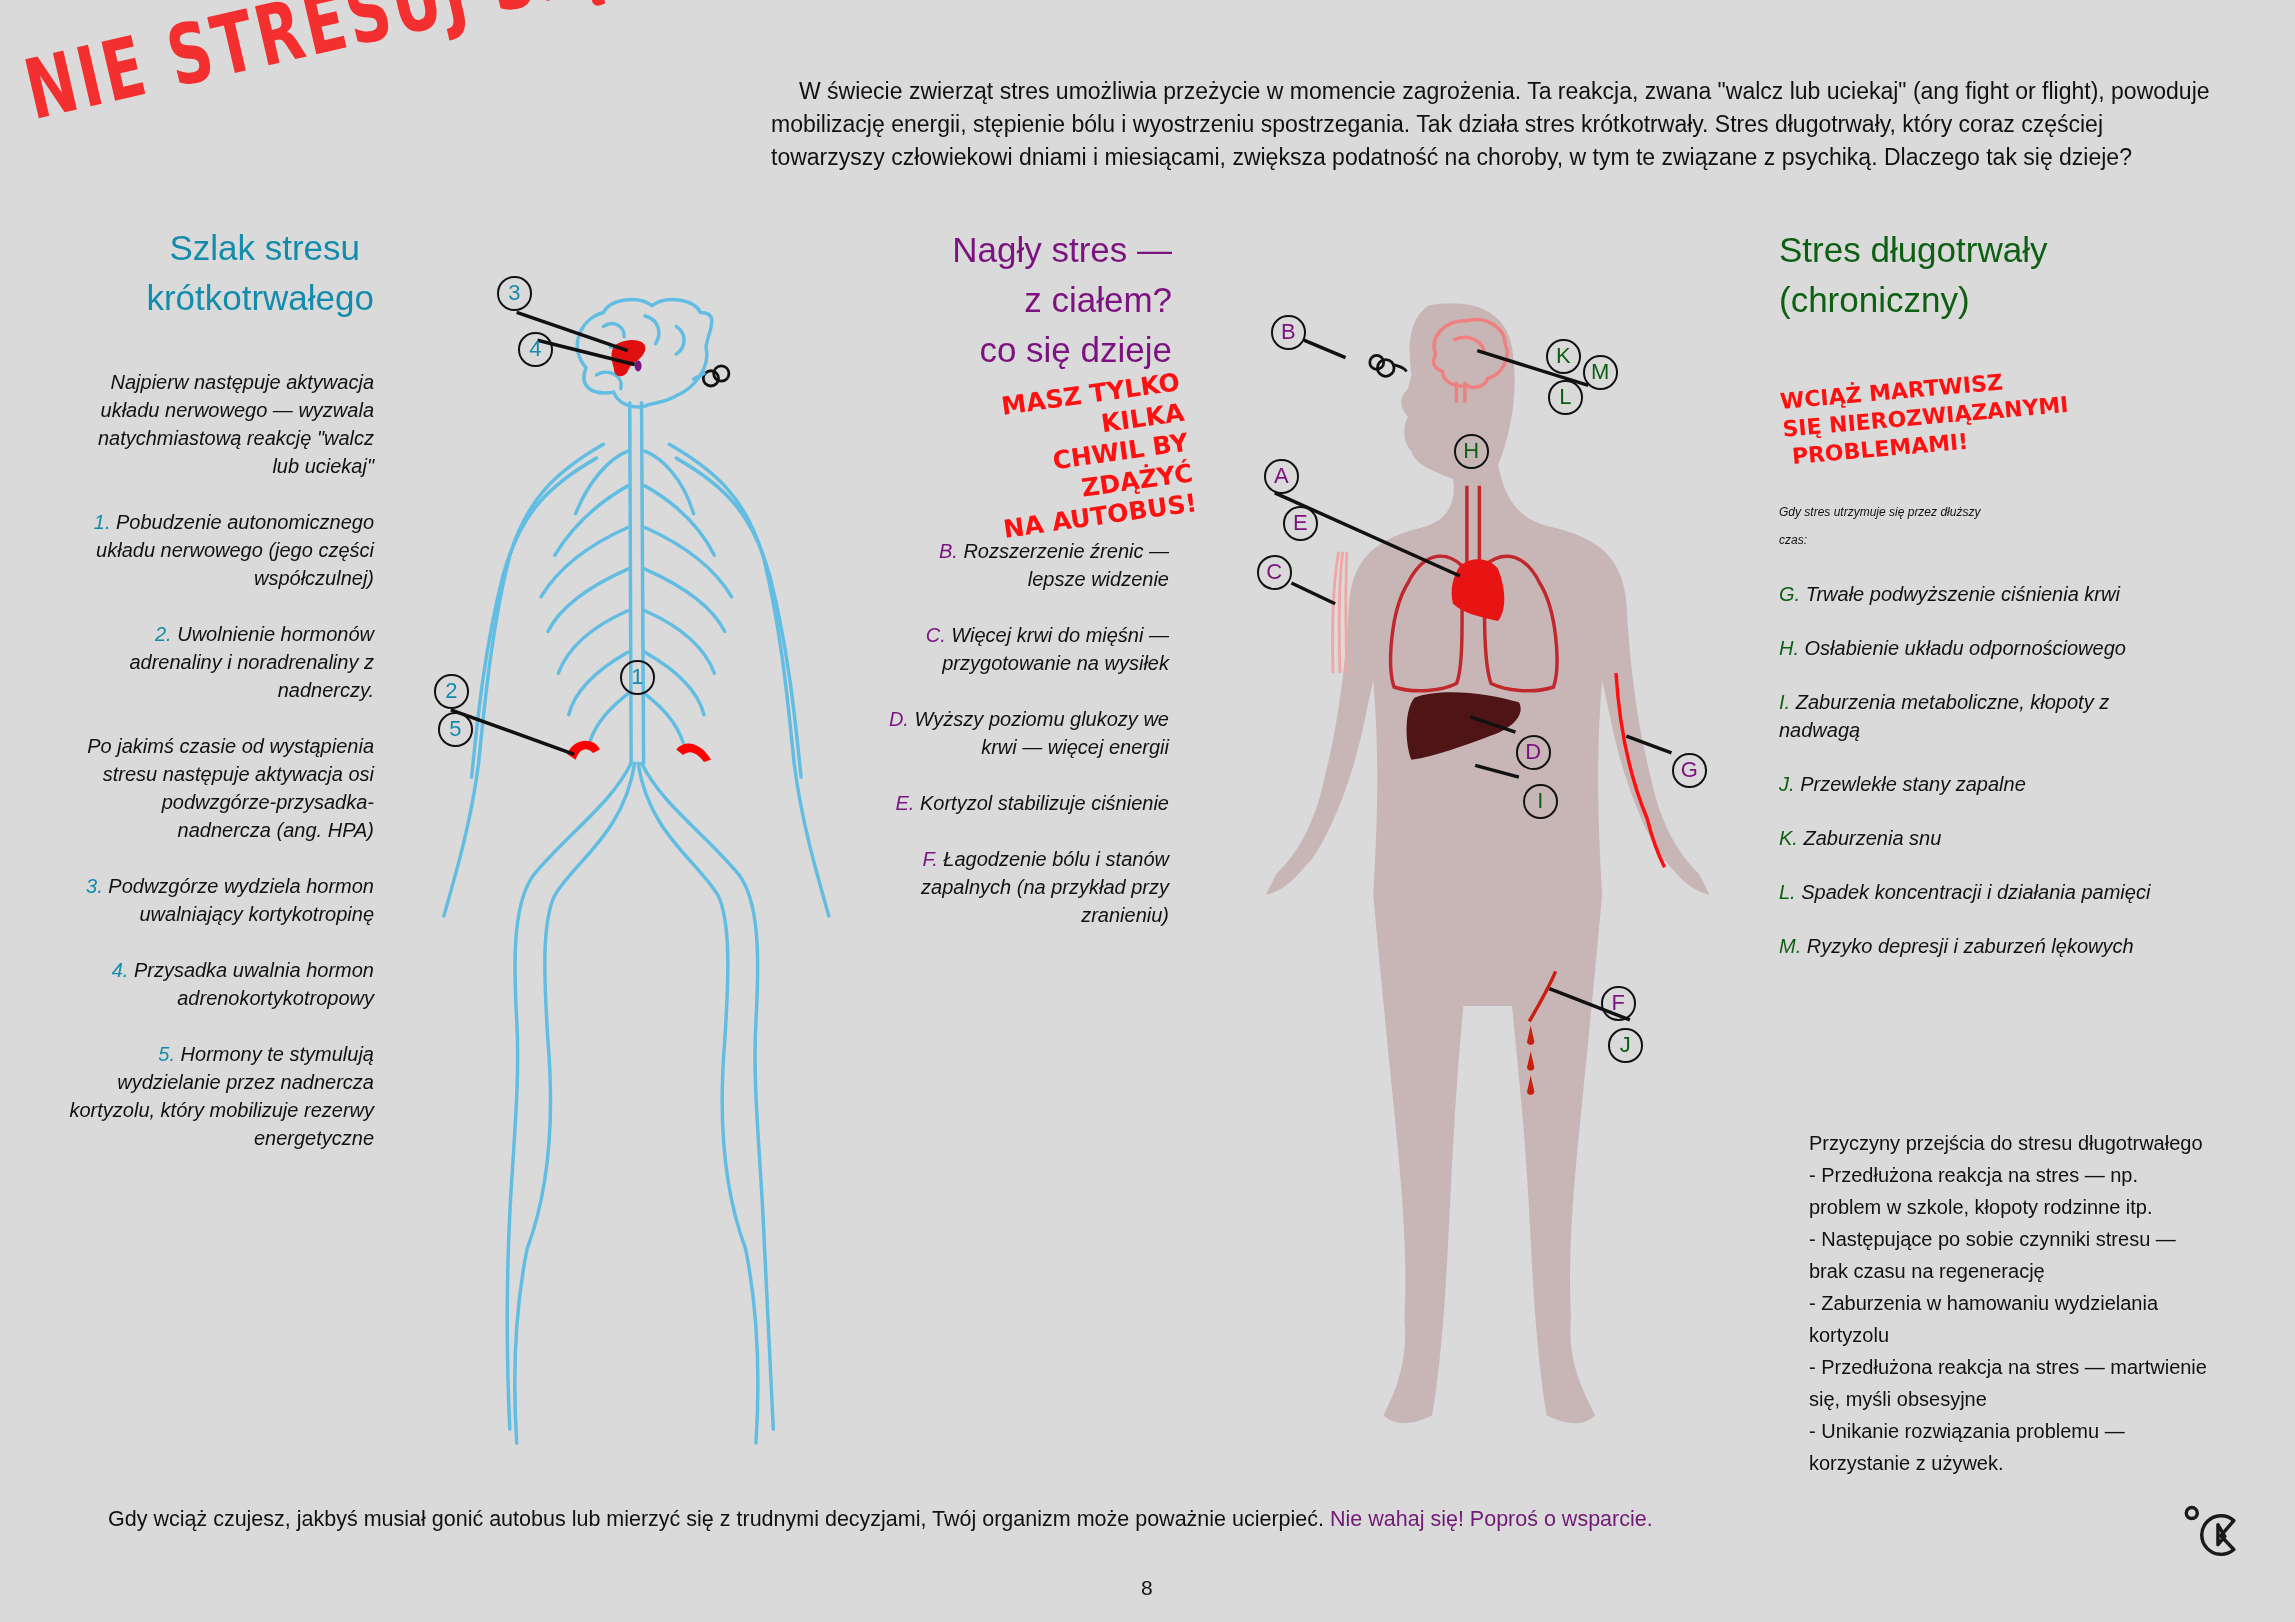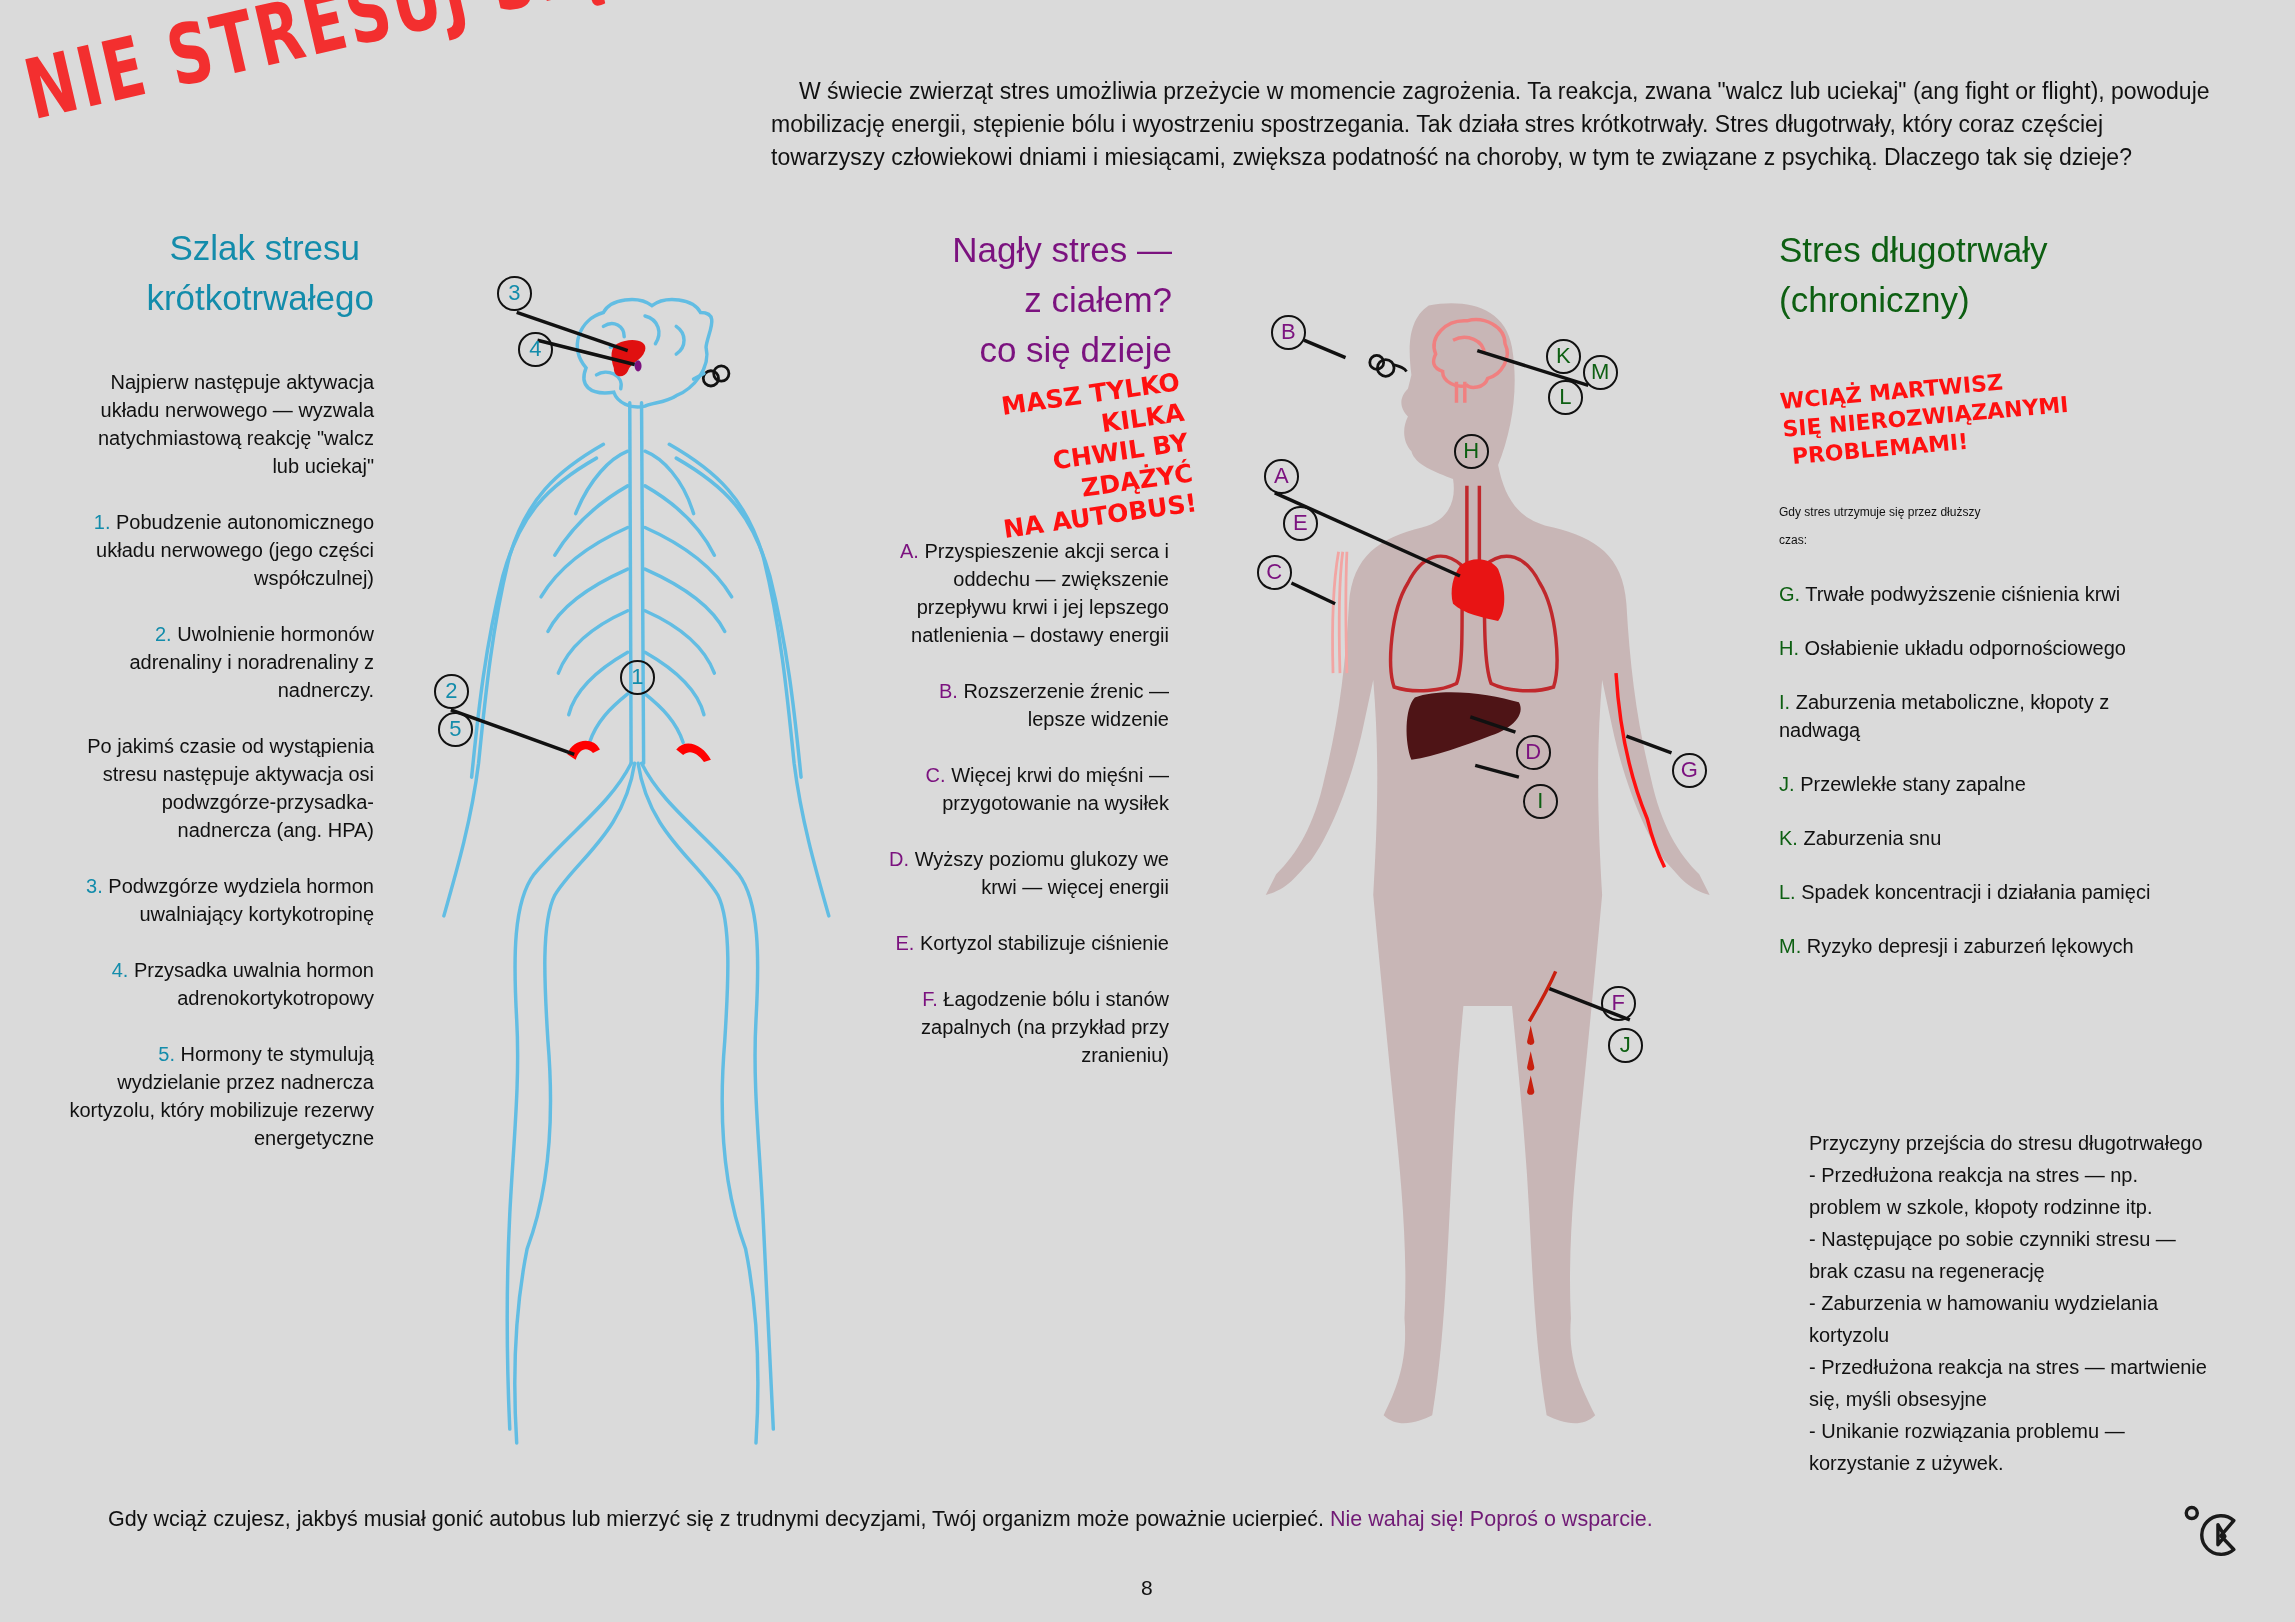--- a/index.html
+++ b/index.html
@@ -19,21 +19,21 @@
   }
   .intro {
     left: 771px; top: 75px; width: 1443px;
     font-size: 23px; line-height: 33px; color: #111;
   }
   .intro .indent { display: inline-block; width: 28px; }
   .h-blue { color: #138cab; }
   .h-purple { color: #7b127f; }
   .h-green { color: #0d5f12; }
   .section-title { font-size: 35px; line-height: 50px; }
-  .col-text { font-size: 20px; line-height: 28px; }
+  .col-text { font-size: 20px; line-height: 28px; font-style: italic; }
   .col-text p { margin: 0 0 28px 0; }
   .right { text-align: right; }
   .stamp {
     font-family: "DejaVu Sans", sans-serif; font-weight: bold;
     color: #ff1010; font-size: 25px; line-height: 30.5px;
     text-transform: uppercase; transform-origin: left top;
   }
   .footer {
     left: 108px; top: 1507px; font-size: 21.5px; white-space: nowrap;
   }
@@ -202,21 +202,20 @@
   <div>Nagły stres —</div>
   <div>z ciałem?</div>
   <div>co się dzieje</div>
 </div>
 <div class="abs stamp right" style="left:930px;top:402px;width:250px;transform:rotate(-8deg)">
   <div>Masz tylko kilka</div>
   <div>chwil by zdążyć</div>
   <div>na autobus!</div>
 </div>
 <div class="abs col-text right" style="left:881px;top:537px;width:288px">
-  <p><span class="h-purple">A.</span> <span>Przyspieszenie akcji serca i oddechu — zwiększenie przepływu krwi i jej lepszego natlenienia – dostawy energii</span></p>
   <p><span class="h-purple">B.</span> <span>Rozszerzenie źrenic — lepsze widzenie</span></p>
   <p><span class="h-purple">C.</span> <span>Więcej krwi do mięśni — przygotowanie na wysiłek</span></p>
   <p><span class="h-purple">D.</span> <span>Wyższy poziomu glukozy we krwi — więcej energii</span></p>
   <p><span class="h-purple">E.</span> <span>Kortyzol stabilizuje ciśnienie</span></p>
   <p><span class="h-purple">F.</span> <span>Łagodzenie bólu i stanów zapalnych (na przykład przy zranieniu)</span></p>
 </div>
 
 <div class="abs section-title h-green" style="left:1779px;top:225px;width:388px">
   <div>Stres długotrwały</div>
   <div>(chroniczny)</div>

